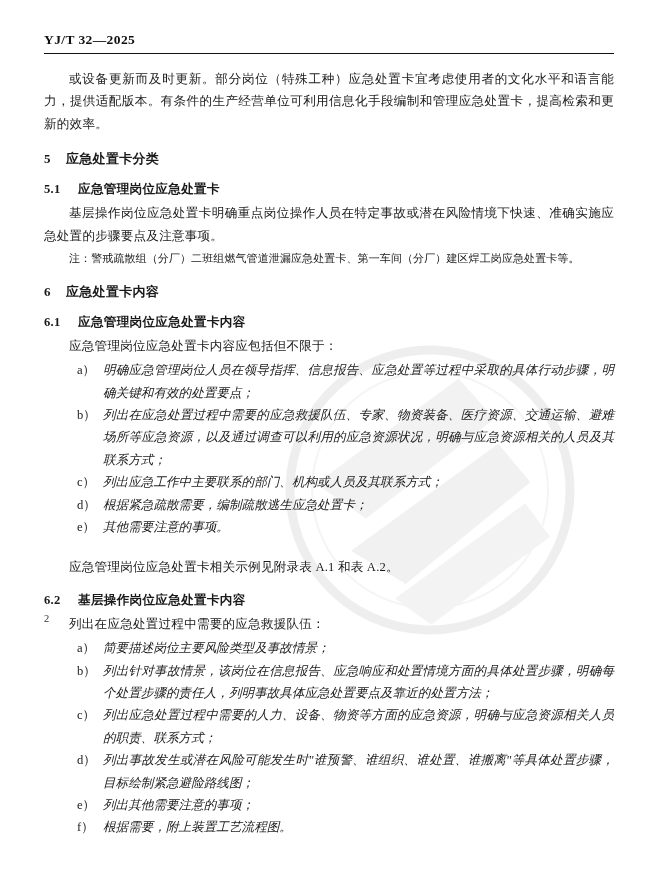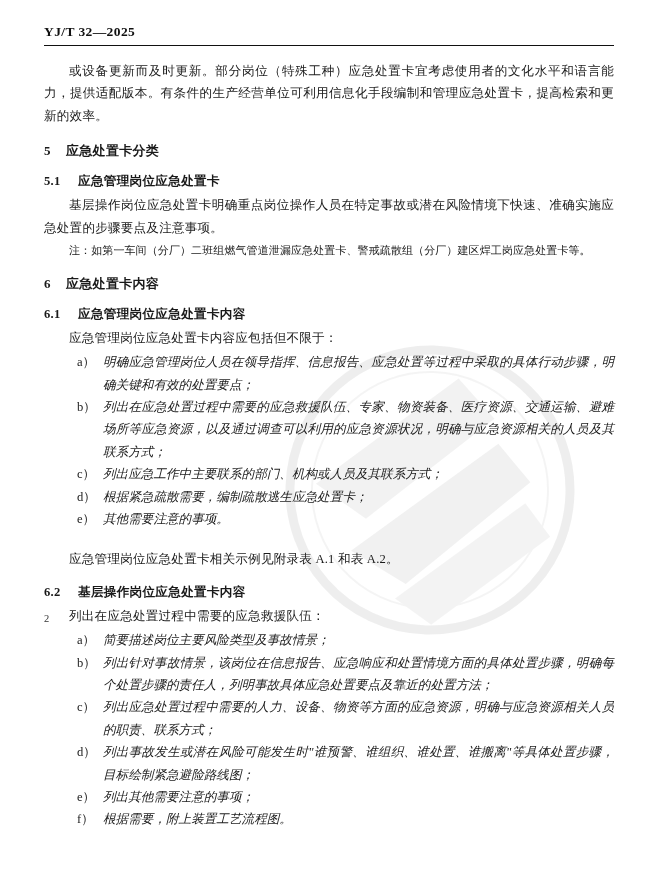--- a/index.html
+++ b/index.html
@@ -13,21 +13,21 @@
     font-family: "Liberation Serif", "DejaVu Serif", serif;
     color: #1a1a1a;
     position: relative;
     overflow: hidden;
   }
   .page {
     position: relative;
     width: 658px;
     height: 652px;
     box-sizing: border-box;
-    padding: 24px 44px 0 44px;
+    padding: 32px 44px 0 44px;
   }
   
   .header {
     font-family: "Liberation Serif", "DejaVu Serif", serif;
     font-size: 13.5px;
     font-weight: bold;
     letter-spacing: 0.4px;
     color: #111;
     padding-bottom: 5px;
   }
@@ -132,21 +132,21 @@
 
     <div class="sec-h1">
       <span class="sec-num-1">5</span><span>应急处置卡分类</span>
     </div>
 
     <div class="sec-h2">
       <span class="sec-num">5.1</span><span>应急管理岗位应急处置卡</span>
     </div>
 
     <div class="body-text indent2">基层操作岗位应急处置卡明确重点岗位操作人员在特定事故或潜在风险情境下快速、准确实施应急处置的步骤要点及注意事项。</div>
-    <div class="note">注：如第一车间（分厂）二班组燃气管道泄漏应急处置卡、警戒疏散组（分厂）建区焊工岗应急处置卡等。</div>
+    <div class="note">注：警戒疏散组（分厂）二班组燃气管道泄漏应急处置卡、第一车间（分厂）建区焊工岗应急处置卡等。</div>
 
     <div class="sec-h1">
       <span class="sec-num-1">6</span><span>应急处置卡内容</span>
     </div>
 
     <div class="sec-h2">
       <span class="sec-num">6.1</span><span>应急管理岗位应急处置卡内容</span>
     </div>
     <div class="body-text indent2">应急管理岗位应急处置卡内容应包括但不限于：</div>
     <div class="list">

